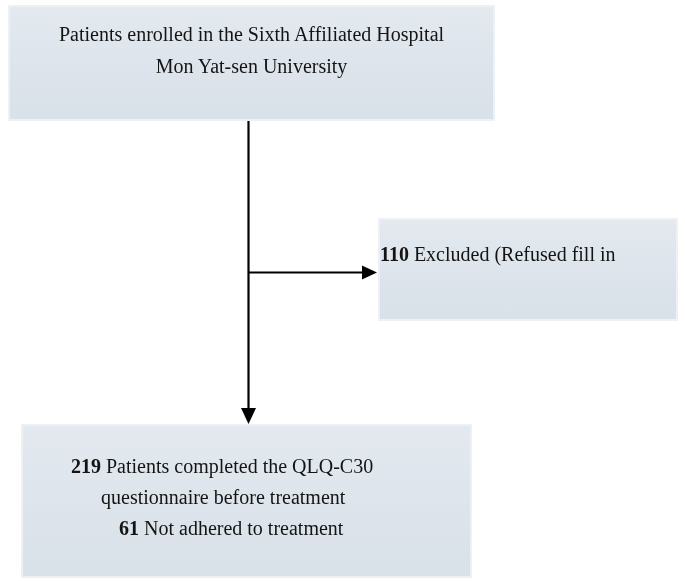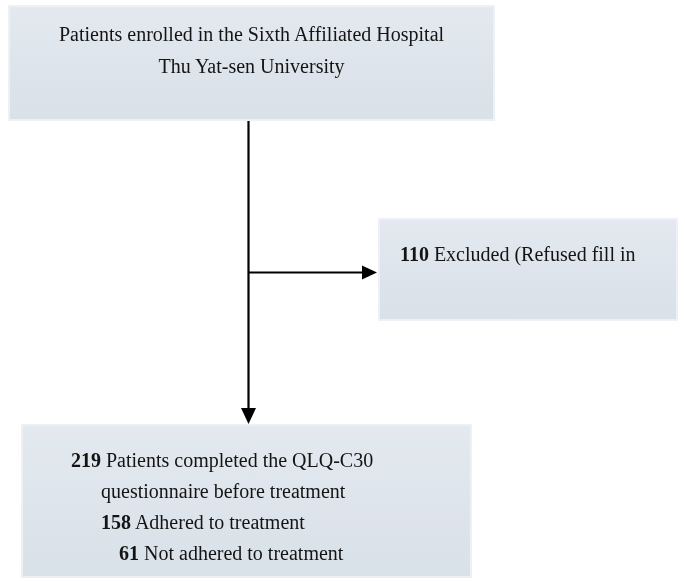--- a/index.html
+++ b/index.html
@@ -33,29 +33,29 @@
     height: 116px;
     text-align: center;
     padding-top: 11px;
     line-height: 32px;
   }
   #box-excluded {
     left: 378px;
     top: 218px;
     width: 300px;
     height: 103px;
-    padding: 19px 4px 0 20px;
+    padding: 19px 4px 0 0;
     line-height: 31px;
   }
   #box-completed {
     left: 21px;
     top: 424px;
     width: 451px;
     height: 154px;
-    padding-top: 19px;
+    padding-top: 25px;
     line-height: 31px;
   }
   #box-completed .l1 { margin-left: 48px; }
   #box-completed .l2 { margin-left: 78px; }
   #box-completed .l3 { margin-left: 78px; }
   #box-completed .l4 { margin-left: 96px; }
 
   #flow-arrows {
     position: absolute;
     left: 0;
@@ -63,34 +63,33 @@
     pointer-events: none;
   }
 </style>
 </head>
 <body>
 
 <div id="figure">
 
   <div id="box-enrolled" class="box">
     <div class="line">Patients enrolled in the Sixth Affiliated Hospital</div>
-    <div class="line">Thu Yat-sen University</div>
+    <div class="line">Mon Yat-sen University</div>
   </div>
 
   <svg id="flow-arrows" width="685" height="581" viewBox="0 0 685 581">
     <line x1="248.5" y1="121" x2="248.5" y2="411" stroke-width="2.2" stroke="#000000"></line>
     <polygon points="248.5,424 241,408 256,408" fill="#000000"></polygon>
     <line x1="248.5" y1="272.5" x2="365" y2="272.5" stroke-width="2.2" stroke="#000000"></line>
     <polygon points="377,272.5 362,265.5 362,279.5" fill="#000000"></polygon>
   </svg>
 
   <div id="box-excluded" class="box">
     <div class="line"><b>110</b><span> Excluded (Refused fill in</span></div>
   </div>
 
   <div id="box-completed" class="box">
     <div class="line l1"><b>219</b><span> Patients completed the QLQ-C30</span></div>
     <div class="line l2">questionnaire before treatment</div>
-    <div class="line l3"><b>158</b><span> Adhered to treatment</span></div>
     <div class="line l4"><b>61</b><span> Not adhered to treatment</span></div>
   </div>
 
 </div>
 
 </body></html>

